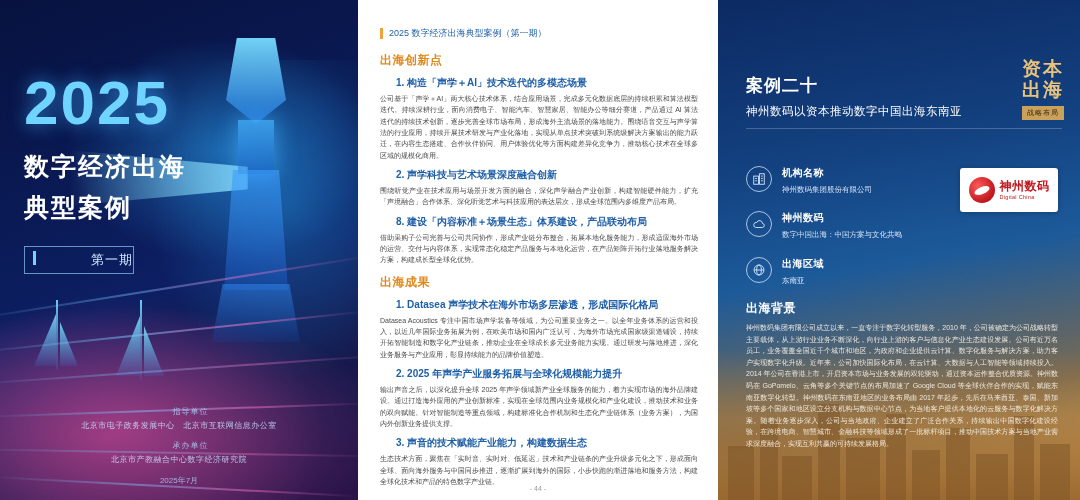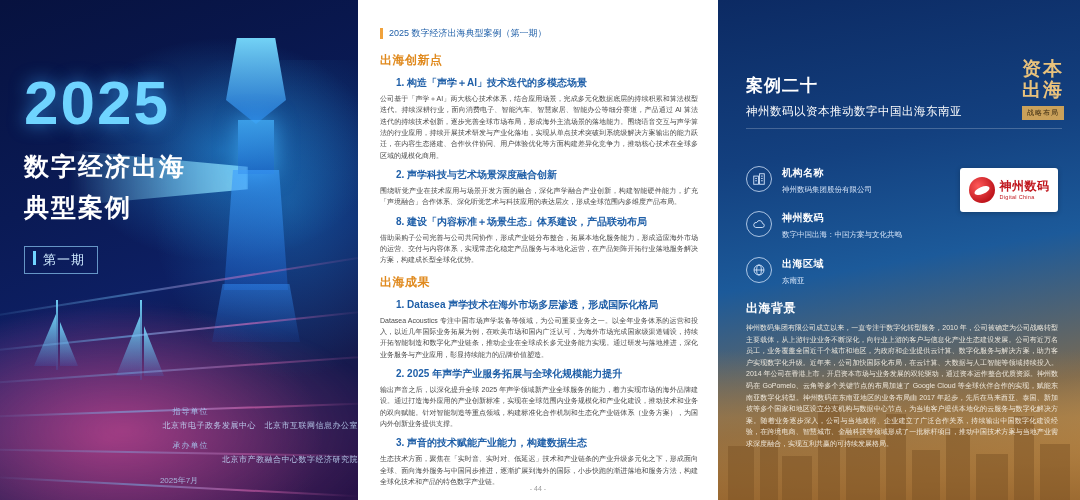--- a/index.html
+++ b/index.html
@@ -96,30 +96,31 @@
     font-size: 25px; font-weight: bold; color: #ffffff; letter-spacing: 2px;
   }
   .cover-t2 {
     margin-top: 8px;
     font-size: 25px; font-weight: bold; color: #ffffff; letter-spacing: 2px;
   }
   .cover-issue {
     margin-top: 22px;
     display: inline-flex; align-items: flex-start;
     border: 1px solid rgba(150,215,255,0.65);
-    padding: 4px 12px 4px 8px;
+    padding: 4px 0 4px 8px;
+    gap: 48px;
   }
   .cover-issue .bar { width: 3px; height: 14px; background: #6fd4ff; margin-right: 7px; }
   .cover-issue span { color: #cfeaff; font-size: 13px; letter-spacing: 1px; }
   .cover-foot {
     position: absolute; left: 0; right: 0; bottom: 14px;
     text-align: center; color: rgba(200,225,255,0.82); z-index: 5;
   }
   .cover-foot .lbl { font-size: 8px; letter-spacing: 1px; margin-bottom: 3px; color: rgba(170,205,245,0.85); margin-left: 23px; }
-  .cover-foot .org { font-size: 8px; letter-spacing: .5px; margin-bottom: 9px; text-align: right; }
+  .cover-foot .org { font-size: 8px; letter-spacing: .5px; margin-bottom: 9px; }
   .cover-foot .date { font-size: 8px; margin-top: 10px; color: rgba(180,210,245,0.8); }
 
   
   .textpage {
     position: relative;
     width: 360px; height: 500px;
     background: #ffffff;
     padding: 27px 20px 20px 22px;
   }
   .tp-head {

